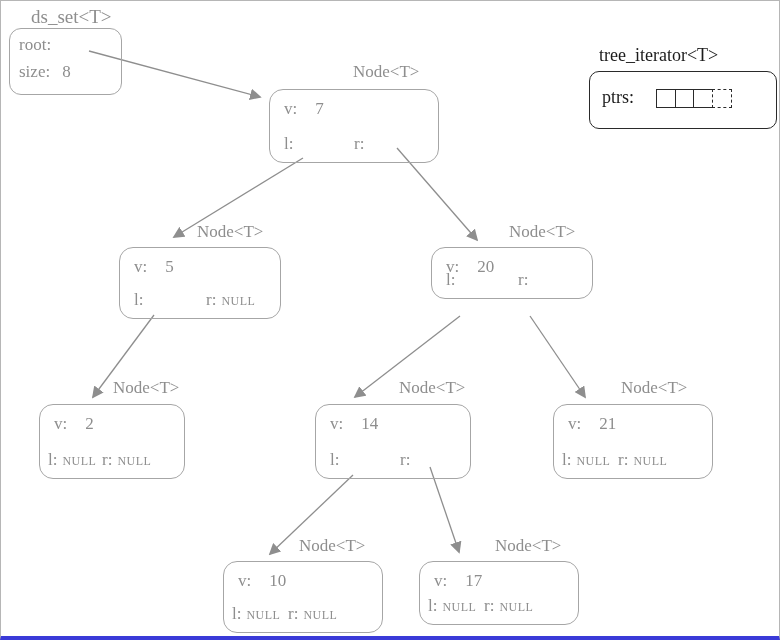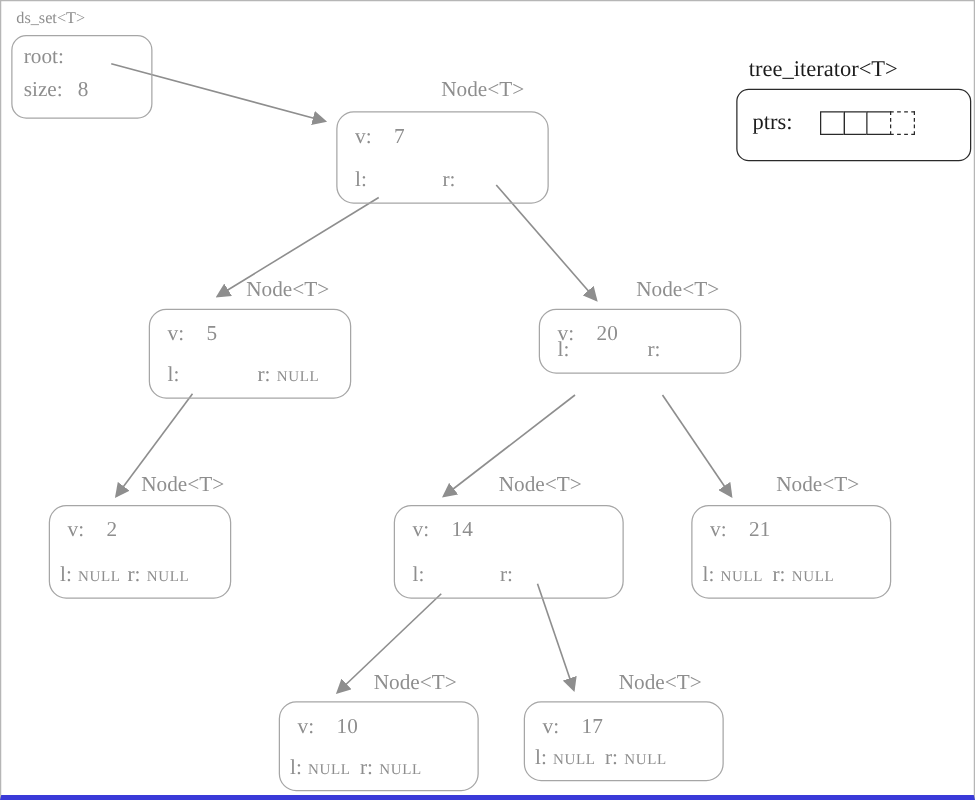--- a/index.html
+++ b/index.html
@@ -11,22 +11,22 @@
     width: 780px;
     height: 640px;
     background: #ffffff;
     border: 1px solid #b6b6b6;
     border-bottom: 4px solid #3a3ad8;
     overflow: hidden;
   }
 
   
   .dsset-title {
-    position: absolute; left: 12px; top: 5px;
-    font-size: 13px; color: #8e8e8e;
+    position: absolute; left: 30px; top: 5px;
+    font-size: 19px; color: #8e8e8e;
   }
   .dsset-box {
     position: absolute; left: 8px; top: 27px;
     width: 113px; height: 67px;
     border: 1.5px solid #a6a6a6; border-radius: 12px;
     color: #8e8e8e; font-size: 17px;
   }
   .dsset-root { position: absolute; left: 9px; top: 6px; }
   .dsset-size { position: absolute; left: 9px; top: 33px; }
   .dsset-size-val { margin-left: 12px; }
@@ -143,21 +143,21 @@
   </div>
 
   <div class="node-title" style="left:112px;top:377px">Node&lt;T&gt;</div>
   <div class="node" style="left:38px;top:403px;width:146px;height:75px">
     <div class="vrow"><span>v:</span><span class="vval">2</span></div>
     <div class="lgrp" style="left:8px"><span>l:</span><span class="null">NULL</span></div>
     <div class="rgrp" style="left:62px"><span>r:</span><span class="null">NULL</span></div>
   </div>
 
   <div class="node-title" style="left:398px;top:377px">Node&lt;T&gt;</div>
-  <div class="node" style="left:314px;top:403px;width:184px;height:75px">
+  <div class="node" style="left:314px;top:403px;width:156px;height:75px">
     <div class="vrow"><span>v:</span><span class="vval">14</span></div>
     <div class="lgrp" style="left:14px"><span>l:</span><span class="null"></span></div>
     <div class="rgrp" style="left:84px"><span>r:</span><span class="null"></span></div>
   </div>
 
   <div class="node-title" style="left:620px;top:377px">Node&lt;T&gt;</div>
   <div class="node" style="left:552px;top:403px;width:160px;height:75px">
     <div class="vrow"><span>v:</span><span class="vval">21</span></div>
     <div class="lgrp" style="left:8px"><span>l:</span><span class="null">NULL</span></div>
     <div class="rgrp" style="left:64px"><span>r:</span><span class="null">NULL</span></div>

